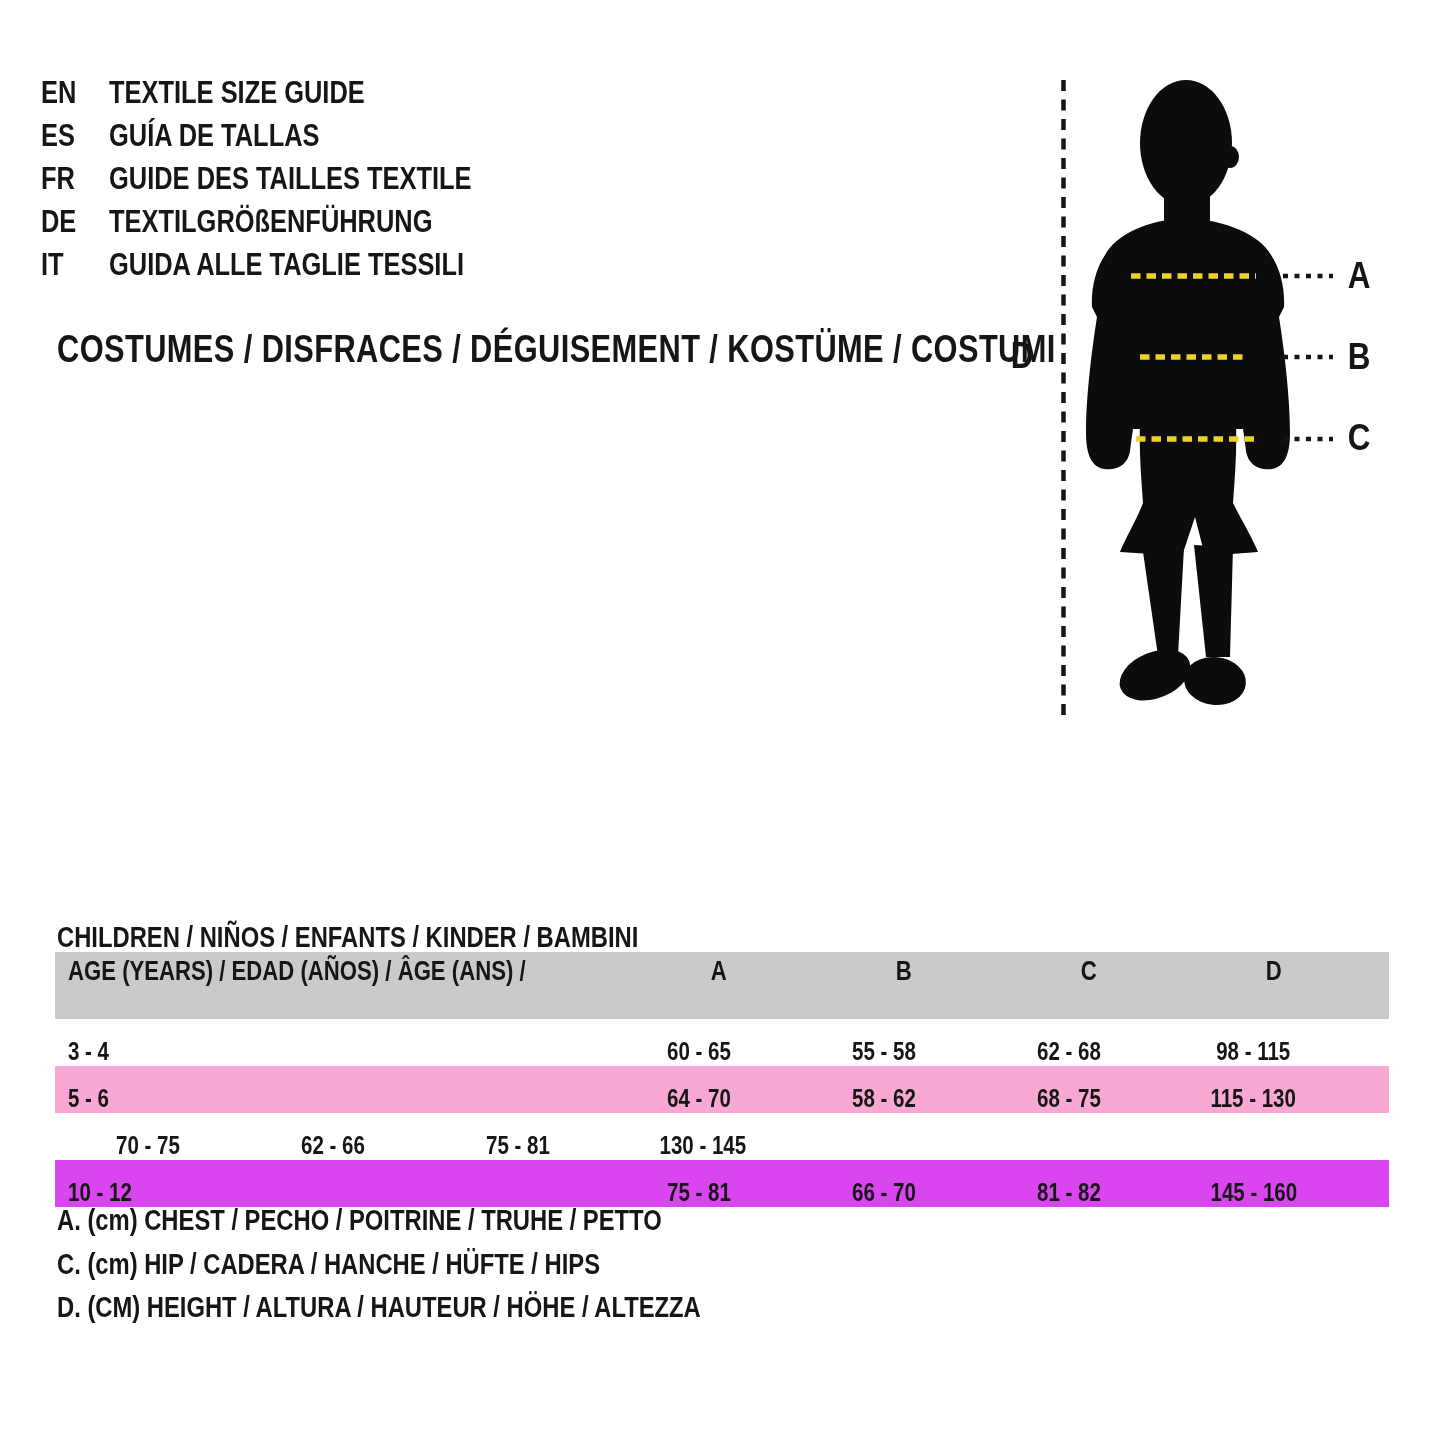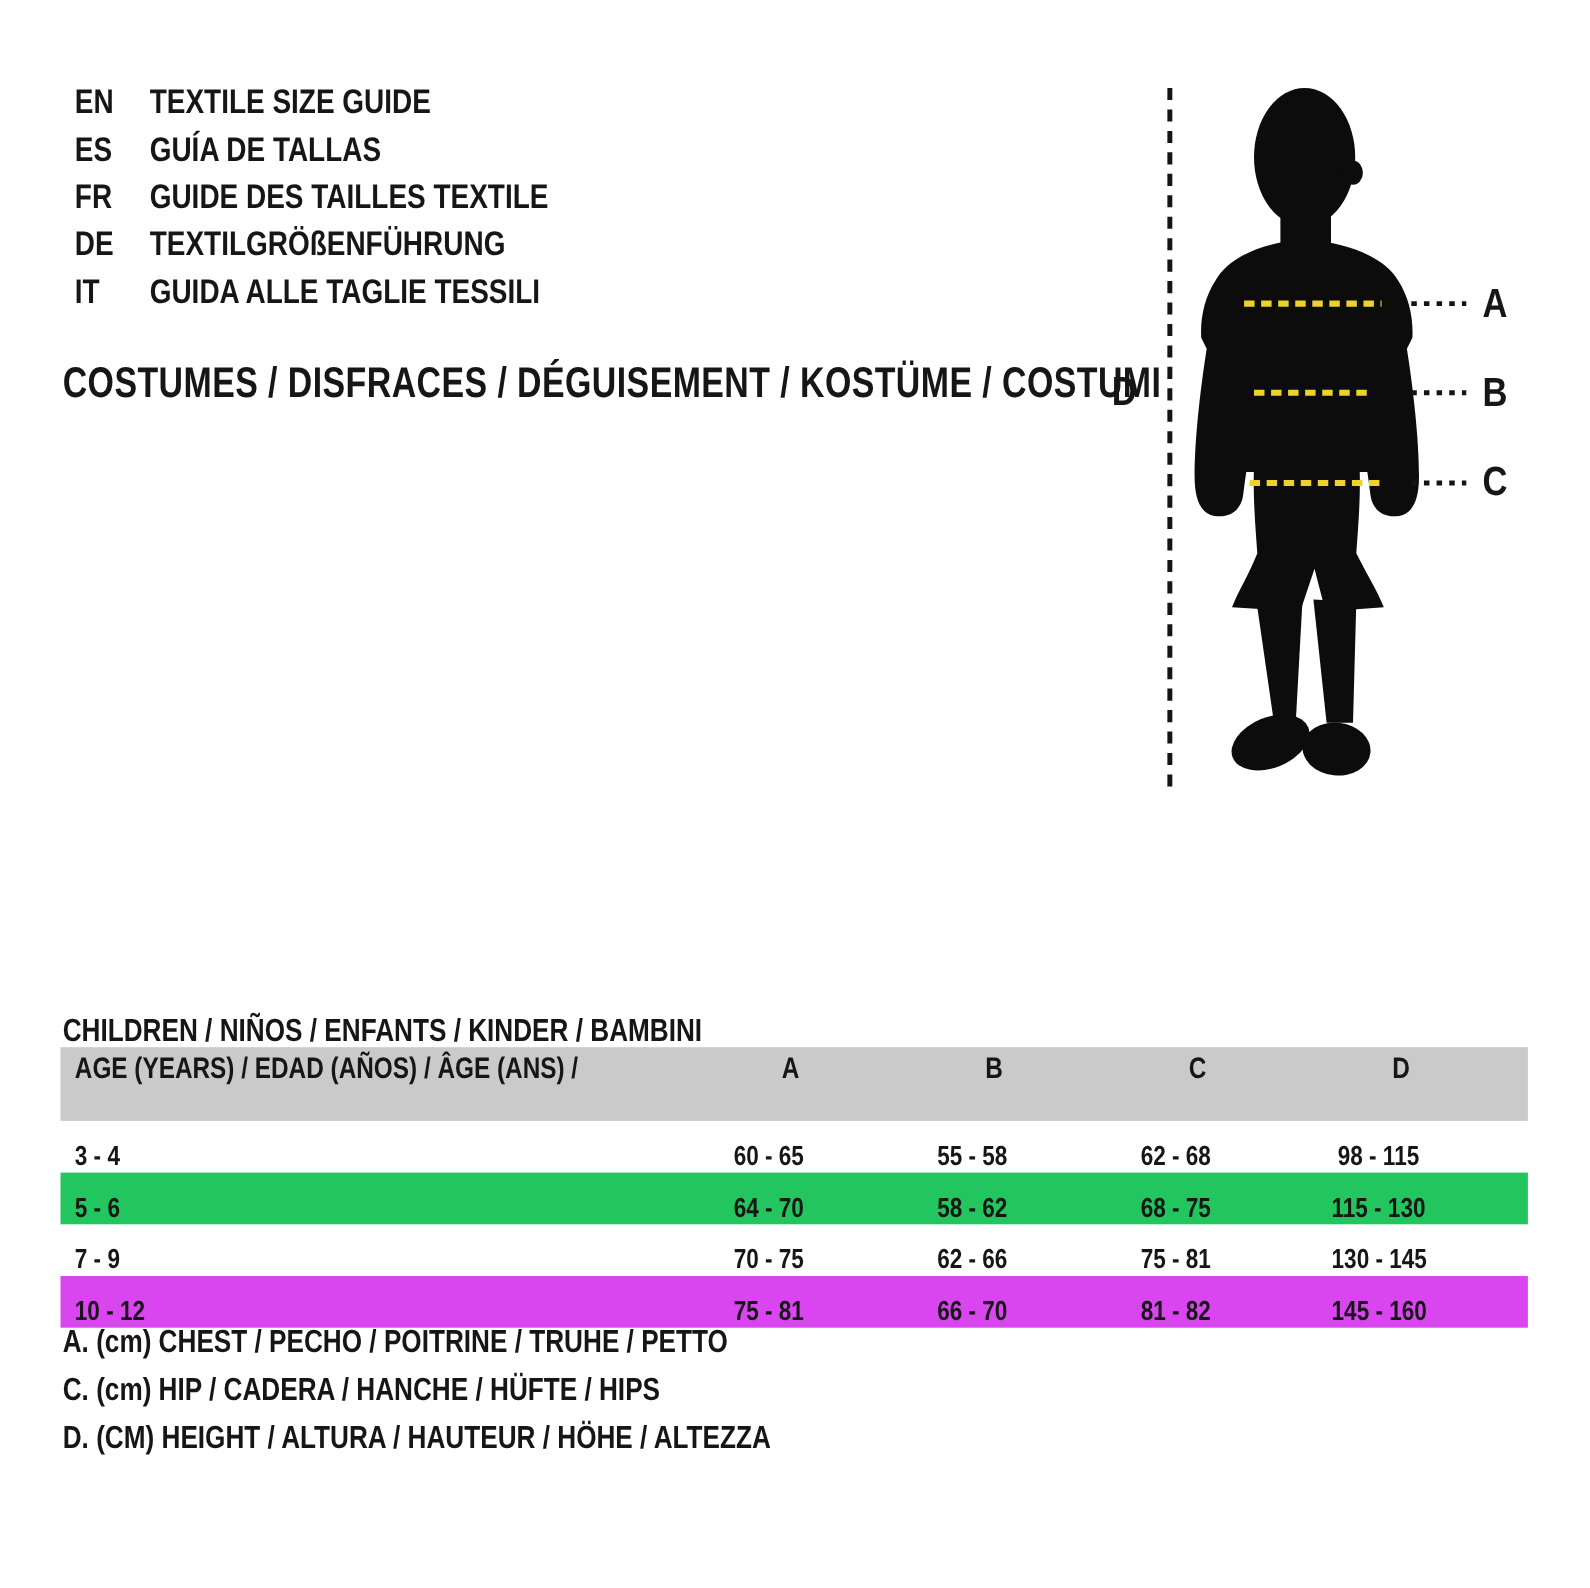--- a/index.html
+++ b/index.html
@@ -8,21 +8,21 @@
     width:1445px; height:1444px; position:relative; overflow:hidden;
     background:#ffffff; color:#161616;
     font-family:"Liberation Sans", sans-serif;
     -webkit-font-smoothing:antialiased;
   }
   
   .cx  { display:inline-block; transform:scaleX(0.82); transform-origin:0 50%; white-space:nowrap; }
   .cxc { display:inline-block; transform:scaleX(0.82); transform-origin:50% 50%; white-space:nowrap; }
 
   
-  .lang-list { position:absolute; left:68px; top:71px; }
+  .lang-list { position:absolute; left:41px; top:71px; }
   .lang-row  { display:flex; align-items:center; height:43px; font-size:31px; font-weight:bold;
                transform:scaleX(0.82); transform-origin:0 50%; white-space:nowrap; }
   .lang-code { flex:0 0 83px; }
 
   
   .costumes { position:absolute; left:57px; top:327px; font-size:39px; font-weight:bold;
               transform:scaleX(0.79); transform-origin:0 50%; white-space:nowrap; letter-spacing:0.5px; }
 
   
   .figure-svg { position:absolute; left:1000px; top:55px; }
@@ -128,30 +128,29 @@
   </div>
 
   <div class="trow">
     <div class="td-age"><span class="cx">3 - 4</span></div>
     <div class="td-col"><span class="cxc">60 - 65</span></div>
     <div class="td-col"><span class="cxc">55 - 58</span></div>
     <div class="td-col"><span class="cxc">62 - 68</span></div>
     <div class="td-col"><span class="cxc">98 - 115</span></div>
     <div class="th-fill"></div>
   </div>
-  <div class="trow" style="background:#22c55e;">
+  <div class="trow" style="background:#f9a8d4;">
     <div class="td-age"><span class="cx">5 - 6</span></div>
     <div class="td-col"><span class="cxc">64 - 70</span></div>
     <div class="td-col"><span class="cxc">58 - 62</span></div>
     <div class="td-col"><span class="cxc">68 - 75</span></div>
     <div class="td-col"><span class="cxc">115 - 130</span></div>
     <div class="th-fill"></div>
   </div>
   <div class="trow">
-    <div class="td-age"><span class="cx">7 - 9</span></div>
     <div class="td-col"><span class="cxc">70 - 75</span></div>
     <div class="td-col"><span class="cxc">62 - 66</span></div>
     <div class="td-col"><span class="cxc">75 - 81</span></div>
     <div class="td-col"><span class="cxc">130 - 145</span></div>
     <div class="th-fill"></div>
   </div>
   <div class="trow" style="background:#d946ef;">
     <div class="td-age"><span class="cx">10 - 12</span></div>
     <div class="td-col"><span class="cxc">75 - 81</span></div>
     <div class="td-col"><span class="cxc">66 - 70</span></div>

